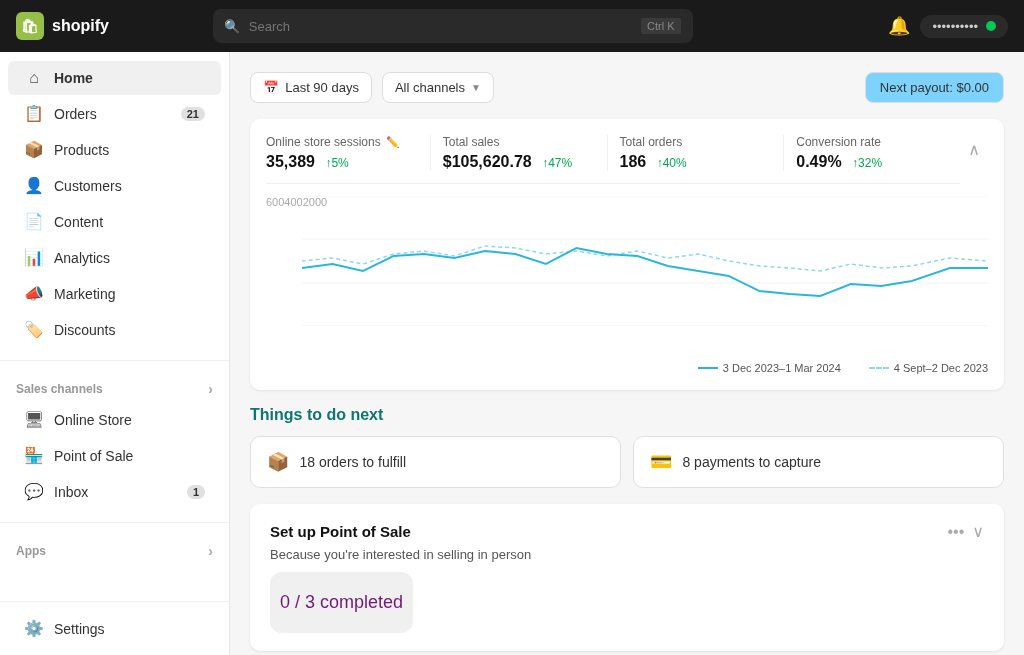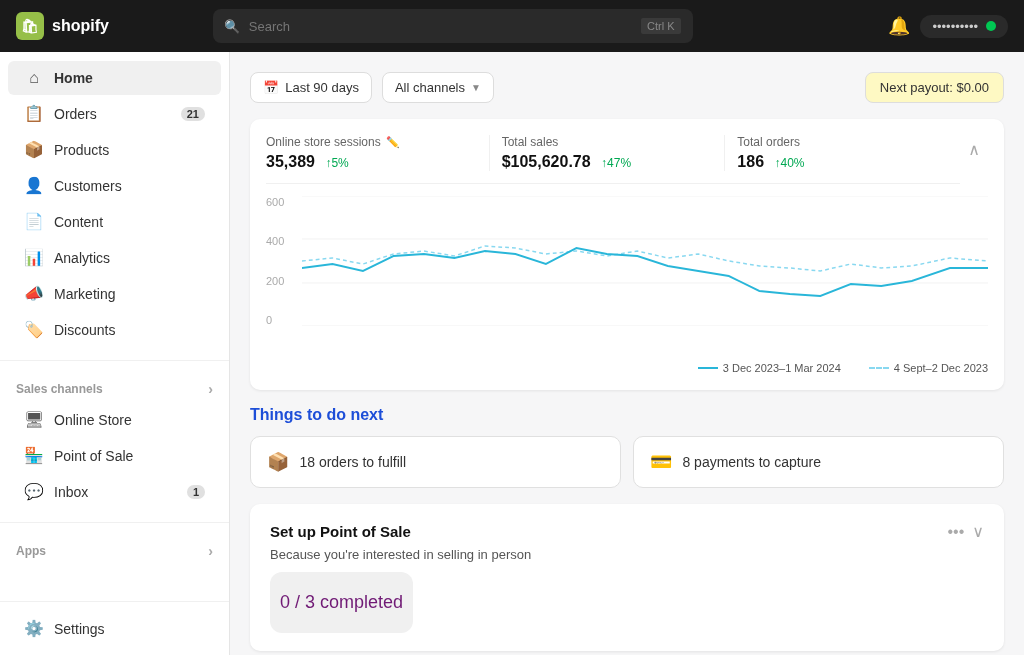--- a/index.html
+++ b/index.html
@@ -82,21 +82,21 @@
     .content-toolbar {
       display: flex; align-items: center; gap: 10px; margin-bottom: 16px;
     }
     .filter-btn {
       display: flex; align-items: center; gap: 6px;
       background: #fff; border: 1px solid #ddd; border-radius: 8px;
       padding: 7px 12px; font-size: 13px; color: #333; cursor: pointer;
     }
     .filter-btn .caret { font-size: 10px; color: #888; }
     .payout-btn {
-      margin-left: auto; background: #fef9c3; border: 1px solid #ddd; border-radius: 8px;
+      margin-left: auto; background: #7dd3fc; border: 1px solid #ddd; border-radius: 8px;
       padding: 7px 14px; font-size: 13px; color: #333; cursor: pointer; font-weight: 500;
     }
 
     
     .stats-card {
       background: #fff; border-radius: 10px; padding: 16px;
       box-shadow: 0 1px 3px rgba(0,0,0,0.08); margin-bottom: 16px;
     }
     .stats-row {
       display: flex; gap: 0; border-bottom: 1px solid #f0f0f0; padding-bottom: 12px; margin-bottom: 4px;
@@ -108,39 +108,39 @@
       font-size: 12px; color: #666; margin-bottom: 4px; display: flex; align-items: center; gap: 6px;
     }
     .stat-label .edit-icon { color: #aaa; cursor: pointer; font-size: 11px; }
     .stat-value { font-size: 16px; font-weight: 600; color: #111; }
     .stat-change { font-size: 12px; color: #00a852; margin-left: 6px; }
     .card-collapse { width: 28px; height: 28px; display: flex; align-items: center; justify-content: center; cursor: pointer; color: #aaa; }
 
     
     .chart-area { position: relative; height: 160px; margin-top: 8px; }
     .chart-yaxis {
-      position: absolute; left: 0; top: 0; bottom: 30px; display: flex; flex-direction: column; justify-content: space-between;
+      position: absolute; left: 0; top: 0; bottom: 30px; display: flex; flex-direction: row; justify-content: space-between;
       font-size: 11px; color: #aaa; padding-right: 4px; width: 30px;
     }
     .chart-main { position: absolute; left: 36px; right: 0; top: 0; bottom: 30px; }
     .chart-xaxis {
       position: absolute; left: 36px; right: 0; bottom: 0; display: flex; justify-content: space-between;
       font-size: 10px; color: #aaa;
     }
     .chart-legend {
       display: flex; justify-content: flex-end; gap: 28px; margin-top: 6px;
       font-size: 11px; color: #555;
     }
     .legend-item { display: flex; align-items: center; gap: 5px; }
     .legend-line { width: 20px; height: 2px; }
     .legend-line.solid { background: #29b6d9; }
     .legend-line.dashed { background: transparent; border-top: 2px dashed #88d8f0; }
 
     
-    .section-title { font-size: 16px; font-weight: 600; color: #1d4ed8; margin-bottom: 12px; }
+    .section-title { font-size: 16px; font-weight: 600; color: #0f766e; margin-bottom: 12px; }
     .action-row { display: flex; gap: 12px; margin-bottom: 16px; }
     .action-card {
       flex: 1; background: #fff; border: 1px solid #e0e0e0; border-radius: 10px;
       padding: 14px 16px; display: flex; align-items: center; gap: 10px;
       font-size: 14px; color: #333; cursor: pointer;
     }
     .action-icon { font-size: 18px; color: #555; }
 
     
     .setup-card {
@@ -297,20 +297,29 @@
           </div>
           <div class="stat-item">
             <div class="stat-label">
               <span>Total orders</span>
             </div>
             <div>
               <span class="stat-value">186</span>
               <span class="stat-change">↑40%</span>
             </div>
           </div>
+          <div class="stat-item">
+            <div class="stat-label">
+              <span>Conversion rate</span>
+            </div>
+            <div>
+              <span class="stat-value">0.49%</span>
+              <span class="stat-change">↑32%</span>
+            </div>
+          </div>
         </div>
         <div class="card-collapse">∧</div>
       </div>
 
       <div class="chart-area">
         <div class="chart-yaxis">
           <span>600</span>
           <span>400</span>
           <span>200</span>
           <span>0</span>

